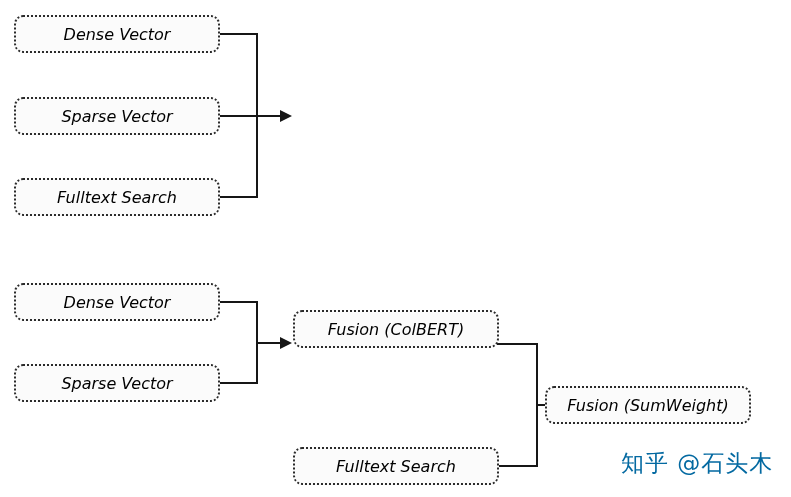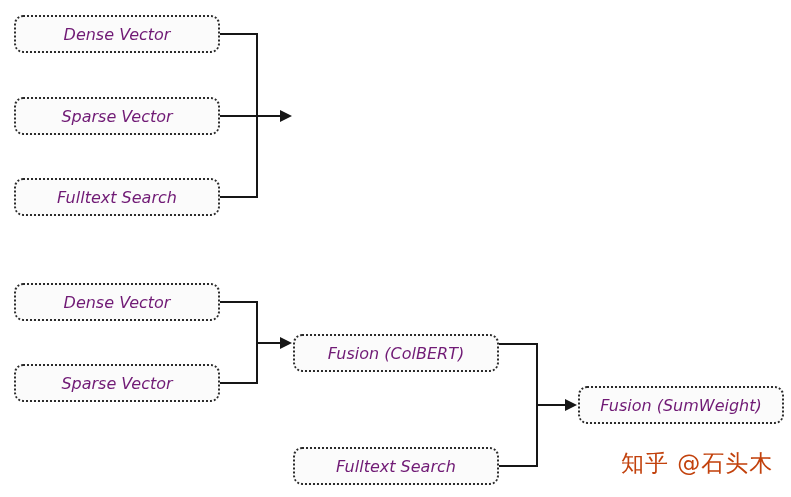--- a/index.html
+++ b/index.html
@@ -39,29 +39,29 @@
     border: 2px dotted #2a2a2a;
     border-radius: 9px;
     background: #fbfbfb;
     display: flex;
     align-items: center;
     justify-content: center;
   }
   .node span {
     font-style: italic;
     font-size: 16px;
-    color: #701a75;
+    color: #000000;
     white-space: nowrap;
   }
   .watermark {
     position: absolute;
     left: 621px;
     top: 448px;
     font-size: 23px;
-    color: #c2410c;
+    color: #0369a1;
     letter-spacing: 1px;
     white-space: nowrap;
   }
 </style>
 </head>
 <body>
 
 <div class="canvas">
 
   <svg class="connectors" viewBox="0 0 791 497" xmlns="http://www.w3.org/2000/svg">
@@ -91,25 +91,25 @@
   <div class="node" style="left:14px; top:178px;">
     <span>Fulltext Search</span>
   </div>
 
   <div class="node" style="left:14px; top:283px;">
     <span>Dense Vector</span>
   </div>
   <div class="node" style="left:14px; top:364px;">
     <span>Sparse Vector</span>
   </div>
-  <div class="node" style="left:293px; top:334px;">
+  <div class="node" style="left:293px; top:310px;">
     <span>Fusion (ColBERT)</span>
   </div>
   <div class="node" style="left:293px; top:447px;">
     <span>Fulltext Search</span>
   </div>
-  <div class="node" style="left:578px; top:386px;">
+  <div class="node" style="left:545px; top:386px;">
     <span>Fusion (SumWeight)</span>
   </div>
 
   <div class="watermark">知乎 @石头木</div>
 
 </div>
 
 </body></html>

